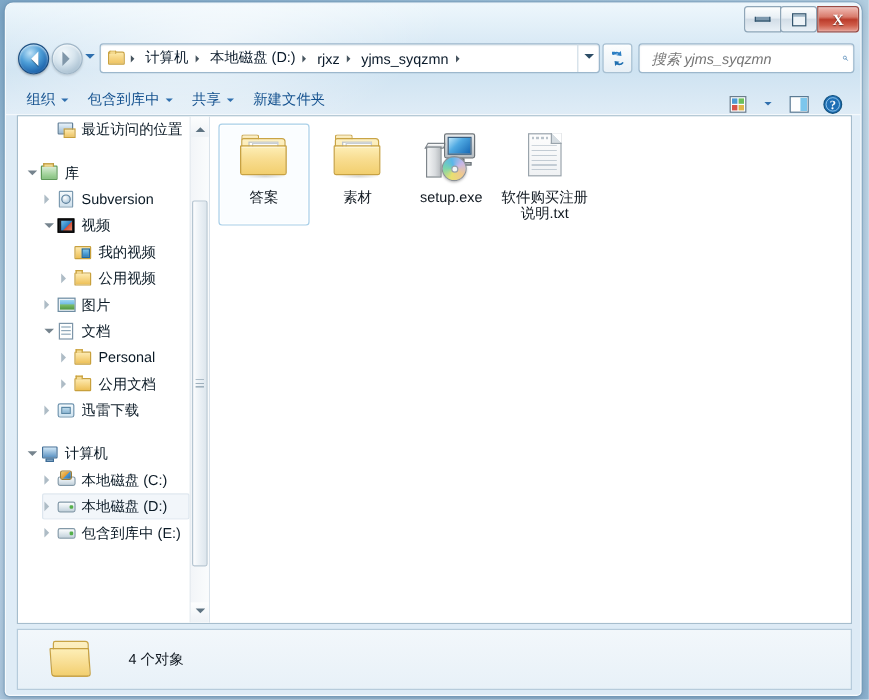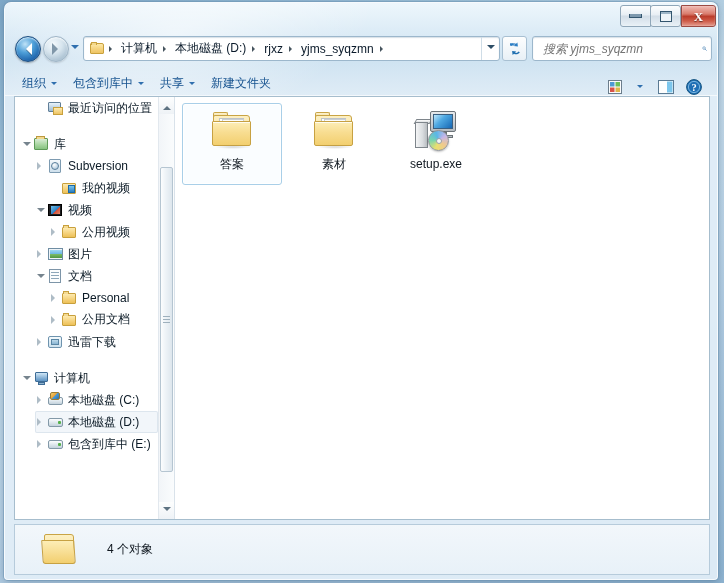--- a/index.html
+++ b/index.html
@@ -250,21 +250,21 @@
   }
   #sb-grip{width:7px;height:7px;background:
      linear-gradient(180deg,#9eb0bd 0 1px,transparent 1px 3px,#9eb0bd 3px 4px,transparent 4px 6px,#9eb0bd 6px 7px);}
 
   
   #filelist{
     flex:1;position:relative;background:#fff;padding:6px 0 0 6px;
     display:flex;flex-wrap:wrap;align-content:flex-start;
   }
   .fitem{
-    width:74px;min-height:74px;margin:0 1px;padding:4px 12px 2px;
+    width:74px;min-height:74px;margin:0 1px;padding:4px 0 2px;
     display:flex;flex-direction:column;align-items:center;
     cursor:pointer;border:1px solid transparent;border-radius:3px;
   }
   .fitem.selected{background:#fafdff;border:1px solid #a9cfe8;box-shadow:inset 0 0 0 1px #fff;}
   .ficon{width:48px;height:46px;position:relative;margin-bottom:3px;}
   .fname{
     font-size:12px;color:#101820;text-align:center;line-height:14px;
     word-break:break-all;max-width:72px;
   }
 
@@ -503,32 +503,32 @@
             <span class="ticon i-lib"></span>
             <span class="tlabel">库</span>
           </div>
           <div class="trow" style="margin-left: 20px;">
             <span class="exp closed">
               <i></i>
             </span>
             <span class="ticon i-svn"></span>
             <span class="tlabel">Subversion</span>
           </div>
+          <div class="trow" style="margin-left: 20px;">
+            <span class="exp open">
+              <i></i>
+            </span>
+            <span class="ticon i-video"></span>
+            <span class="tlabel">视频</span>
+          </div>
           <div class="trow" style="margin-left: 34px;">
             <span class="exp"></span>
             <span class="ticon i-folder-blue"></span>
             <span class="tlabel">我的视频</span>
           </div>
-          <div class="trow" style="margin-left: 20px;">
-            <span class="exp open">
-              <i></i>
-            </span>
-            <span class="ticon i-video"></span>
-            <span class="tlabel">视频</span>
-          </div>
           <div class="trow" style="margin-left: 34px;">
             <span class="exp closed">
               <i></i>
             </span>
             <span class="ticon i-folder"></span>
             <span class="tlabel">公用视频</span>
           </div>
           <div class="trow" style="margin-left: 20px;">
             <span class="exp closed">
               <i></i>
@@ -543,21 +543,21 @@
             <span class="ticon i-doc"></span>
             <span class="tlabel">文档</span>
           </div>
           <div class="trow" style="margin-left: 34px;">
             <span class="exp closed">
               <i></i>
             </span>
             <span class="ticon i-folder"></span>
             <span class="tlabel">Personal</span>
           </div>
-          <div class="trow" style="margin-left: 34px; font-family: Liberation Mono, monospace;">
+          <div class="trow" style="margin-left: 34px;">
             <span class="exp closed">
               <i></i>
             </span>
             <span class="ticon i-folder"></span>
             <span class="tlabel">公用文档</span>
           </div>
           <div class="trow" style="margin-left: 20px;">
             <span class="exp closed">
               <i></i>
             </span>
@@ -637,20 +637,29 @@
             <span class="tower"></span>
             <span class="mon"></span>
             <span class="screen"></span>
             <span class="stand"></span>
             <span class="base"></span>
             <span class="cd"></span>
             <span class="cd-hole"></span>
           </div>
           <div class="fname">setup.exe</div>
         </div>
+        <div class="fitem">
+          <div class="ficon txt-ic">
+            <span class="sheet"></span>
+            <span class="fold"></span>
+            <span class="dots"></span>
+            <span class="lines"></span>
+          </div>
+          <div class="fname">软件购买注册说明.txt</div>
+        </div>
       </div>
   </div>
 
   <div id="status">
     <div id="status-icon">
       <div class="sb"></div>
         <div class="sf"></div>
     </div>
     <div id="status-text">4 个对象</div>
   </div>

